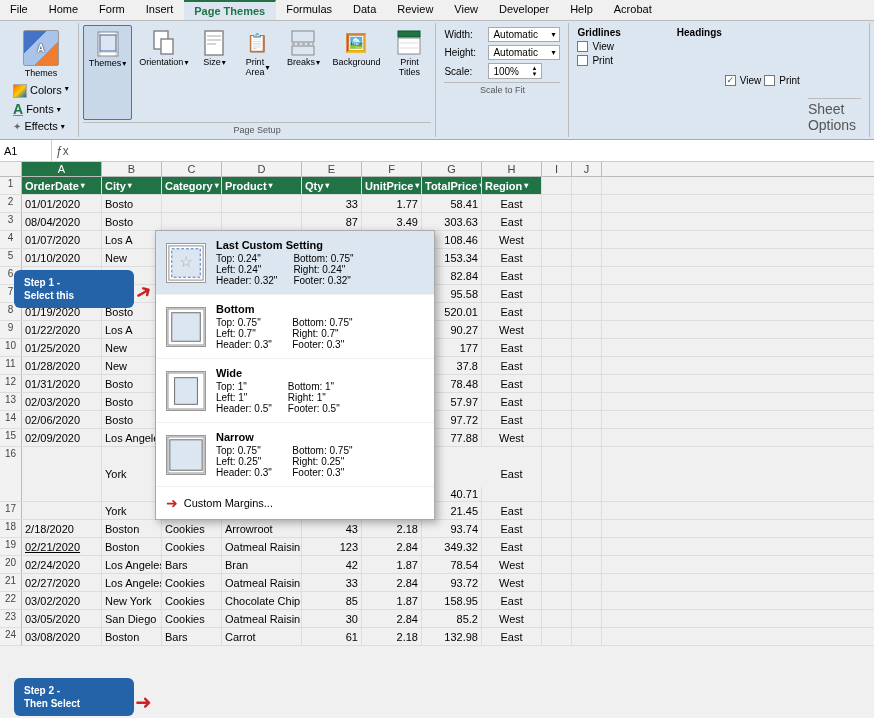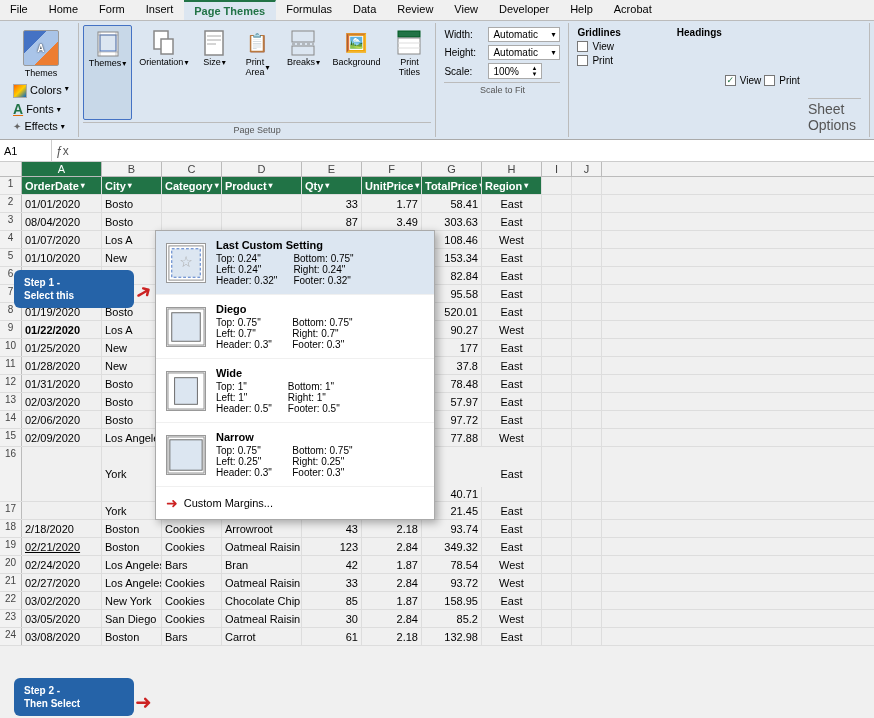--- a/index.html
+++ b/index.html
@@ -370,21 +370,21 @@
         <div class="cell" style="width:80px; min-width:80px;"></div>
         <div class="cell" style="width:60px; min-width:60px; justify-content:flex-end;">149</div>
         <div class="cell" style="width:60px; min-width:60px; justify-content:flex-end;">3.49</div>
         <div class="cell" style="width:60px; min-width:60px; justify-content:flex-end;">520.01</div>
         <div class="cell" style="width:60px; min-width:60px; justify-content:center;">East</div>
         <div class="cell" style="width:30px; min-width:30px;"></div>
         <div class="cell" style="width:30px; min-width:30px;"></div>
       </div>
       <div class="grid-row">
         <div class="row-num">9</div>
-        <div class="cell" style="width:80px; min-width:80px;font-weight:bold;">01/22/2020</div>
+        <div class="cell" style="width:80px; min-width:80px;">01/22/2020</div>
         <div class="cell" style="width:60px; min-width:60px;">Los A</div>
         <div class="cell" style="width:60px; min-width:60px;"></div>
         <div class="cell" style="width:80px; min-width:80px;"></div>
         <div class="cell" style="width:60px; min-width:60px; justify-content:flex-end;">51</div>
         <div class="cell" style="width:60px; min-width:60px; justify-content:flex-end;">1.77</div>
         <div class="cell" style="width:60px; min-width:60px; justify-content:flex-end;">90.27</div>
         <div class="cell" style="width:60px; min-width:60px; justify-content:center;">West</div>
         <div class="cell" style="width:30px; min-width:30px;"></div>
         <div class="cell" style="width:30px; min-width:30px;"></div>
       </div>
@@ -609,21 +609,21 @@
       </div>
 
       <div class="margin-item">
         <div class="margin-preview">
           <svg width="40" height="40" viewBox="0 0 40 40">
             <rect x="1" y="1" width="38" height="38" fill="white" stroke="#888" stroke-width="1"></rect>
             <rect x="5" y="5" width="30" height="30" fill="#dce6f1" stroke="#666" stroke-width="1"></rect>
           </svg>
         </div>
         <div class="margin-info">
-          <div class="margin-name">Diego</div>
+          <div class="margin-name">Bottom</div>
           <div class="margin-details-grid">
             <span>Top: <span>0.75"</span></span>
             <span>Bottom: <span>0.75"</span></span>
             <span>Left: <span>0.7"</span></span>
             <span>Right: <span>0.7"</span></span>
             <span>Header: <span>0.3"</span></span>
             <span>Footer: <span>0.3"</span></span>
           </div>
         </div>
       </div>

